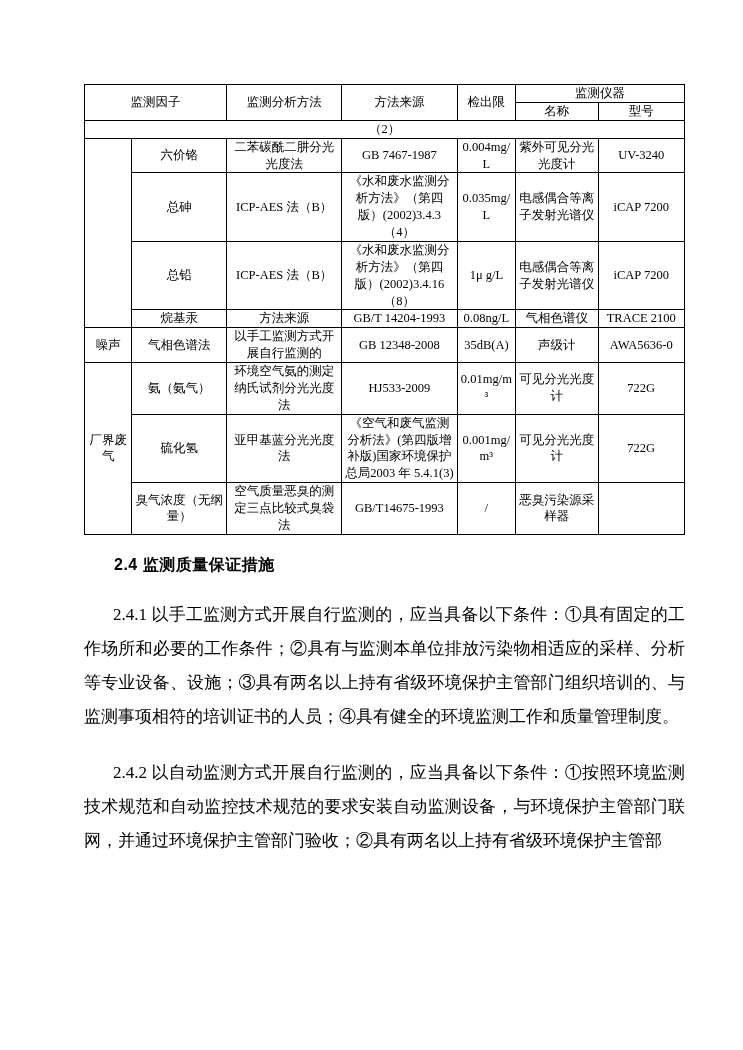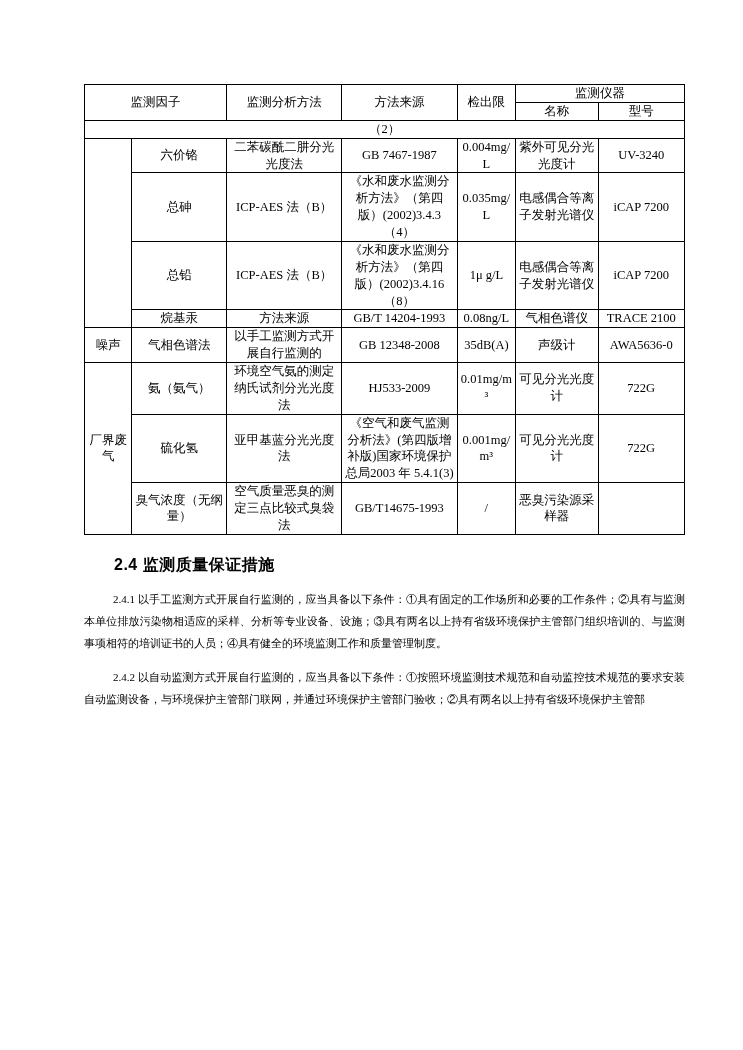--- a/index.html
+++ b/index.html
@@ -50,22 +50,22 @@
 
   .section-title {
     margin: 20px 0 0 0;
     font-size: 16px;
     font-weight: bold;
     font-family: "Liberation Sans", "DejaVu Sans", sans-serif;
     letter-spacing: 0.5px;
     padding-left: 30px;
   }
   p.body-text {
-    margin: 12px 0 0 0;
-    font-size: 11px;
+    margin: 22px 0 0 0;
+    font-size: 17px;
     line-height: 2.0;
     text-align: justify;
     text-justify: inter-ideograph;
     text-indent: 29px;
   }
 </style>
 </head>
 <body>
 
 <div class="page">

